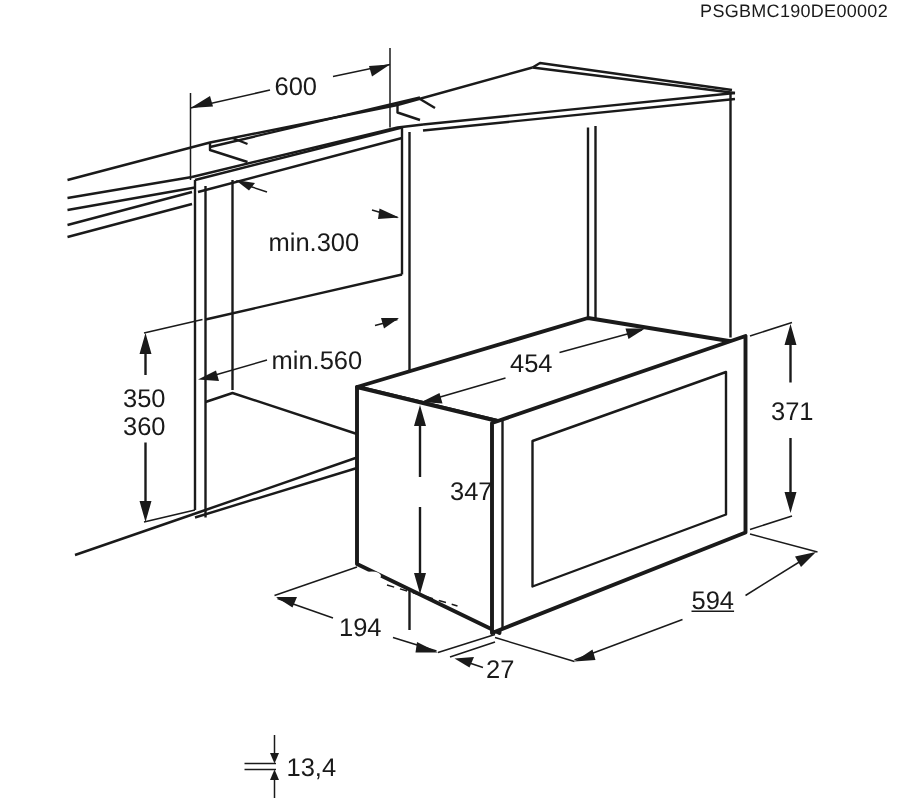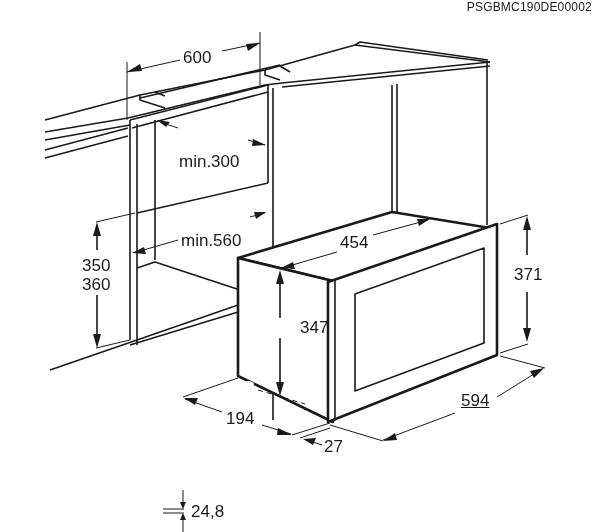--- a/index.html
+++ b/index.html
@@ -178,13 +178,13 @@
 <div class="lbl" style="left:179px; top:153px;">min.300</div>
 <div class="lbl" style="left:181px; top:232px;">min.560</div>
 <div class="lbl" style="left:82px; top:257px;text-align:right;">350</div>
 <div class="lbl" style="left:82px; top:276px;">360</div>
 <div class="lbl" style="left:340px; top:234px;">454</div>
 <div class="lbl" style="left:264px; top:319px;margin-left:36px;">347</div>
 <div class="lbl" style="left:514px; top:266px;">371</div>
 <div class="lbl" style="left:226px; top:410px;">194</div>
 <div class="lbl" style="left:324px; top:438px;">27</div>
 <div class="lbl" style="left:461px; top:392px;text-decoration:underline;">594</div>
-<div class="lbl" style="left:191px; top:503px;">24,8</div>
+<div class="lbl" style="left:191px; top:503px;">13,4</div>
 
 </body></html>

